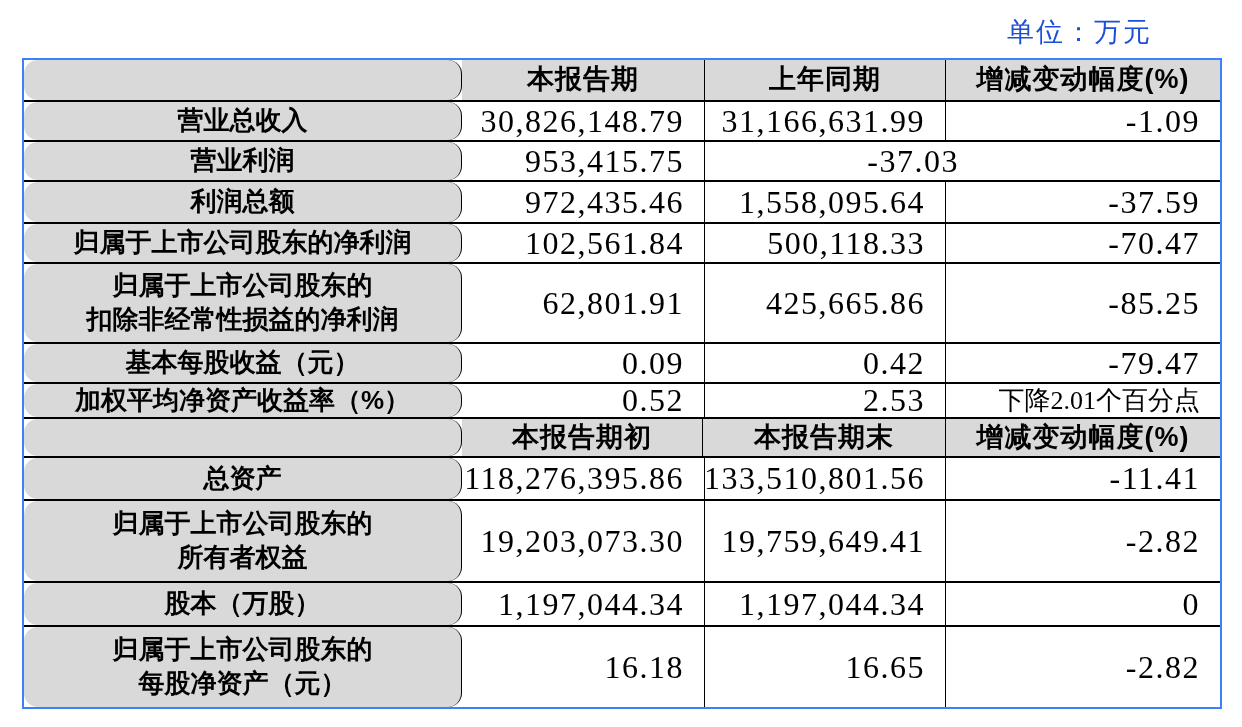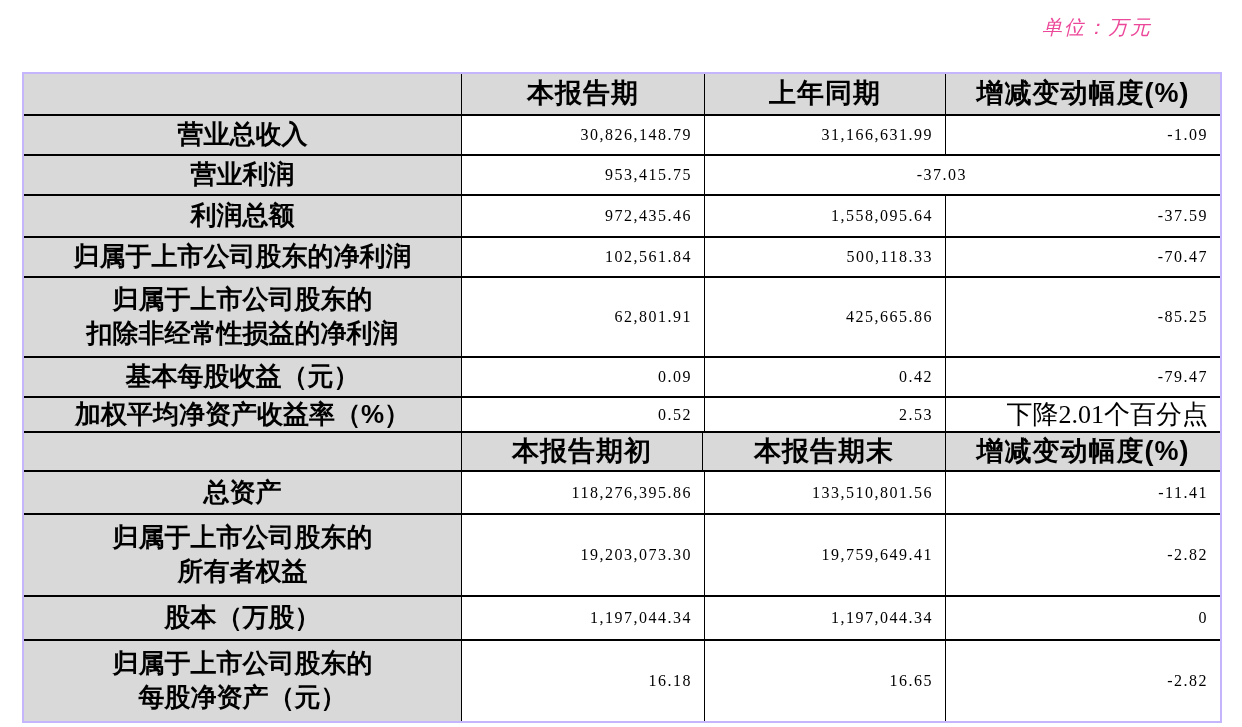--- a/index.html
+++ b/index.html
@@ -10,68 +10,66 @@
     color: #000000;
     overflow: hidden;
   }
   .page { position: relative; width: 1242px; height: 727px; background: #fff; }
 
   .unit-label {
     position: absolute;
     top: 14px; left: 0; width: 1152px;
     text-align: right;
     font-family: "Liberation Serif", "DejaVu Serif", serif;
-    font-size: 20px;
+    font-size: 27px;
     letter-spacing: 2px;
-    color: #ec4899;
-    font-style: italic;
+    color: #1d4ed8;
   }
 
   .fin-table {
     position: absolute;
     left: 22px; top: 58px;
     width: 1200px;
-    border: 2px solid #c4b5fd;
+    border: 2px solid #3b82f6;
     background: #fff;
-    margin-top: 14px;
   }
   .row { display: flex; border-bottom: 2px solid #000; }
   .row:last-child { border-bottom: none; }
 
   .cell {
     display: flex; align-items: center;
     border-right: 1px solid #000;
     overflow: hidden;
   }
   .cell:last-child { border-right: none; }
 
-  .c0 { width: 438px; }
+  .c0 { width: 438px; border-radius: 14px; }
   .c1 { width: 243px; }
   .c2 { width: 241px; }
   .c3 { width: 274px; }
 
   
   .label, .head {
     background: #d9d9d9;
     justify-content: center;
     text-align: center;
     font-weight: bold;
     font-size: 26px;
     line-height: 1.3;
     white-space: pre-line;
   }
   .head { font-size: 27px; letter-spacing: 1px; }
 
   
   .num {
     background: #ffffff;
     justify-content: flex-end;
-    padding-right: 12px;
+    padding-right: 20px;
     font-family: "Liberation Serif", "DejaVu Serif", serif;
-    font-size: 16px;
+    font-size: 32px;
     letter-spacing: 1.5px;
   }
   .num.cjk { font-size: 26px; letter-spacing: 0; }
 
   
   .h42 { height: 42px; } .h40 { height: 40px; } .h80 { height: 80px; }
   .h41 { height: 35px; } .h39 { height: 39px; } .h43 { height: 43px; }
   .h82 { height: 82px; } .h36 { height: 44px; }
 </style>
 </head>

